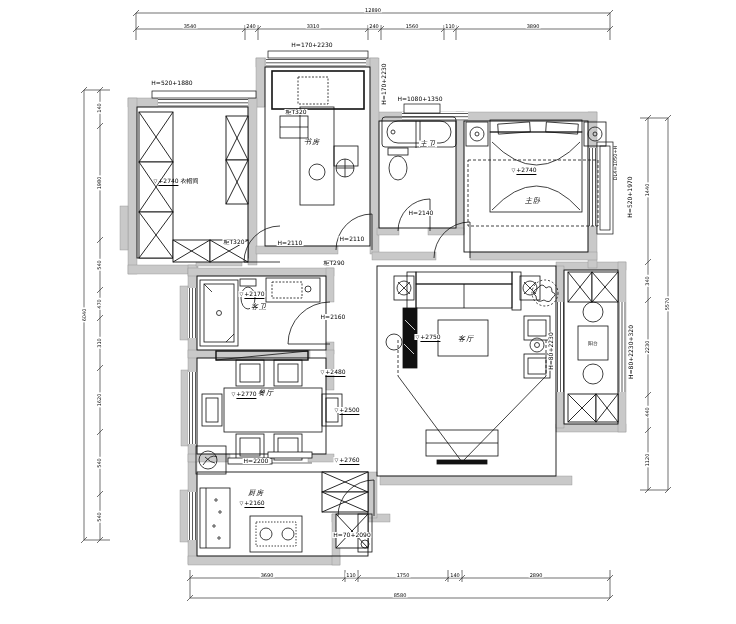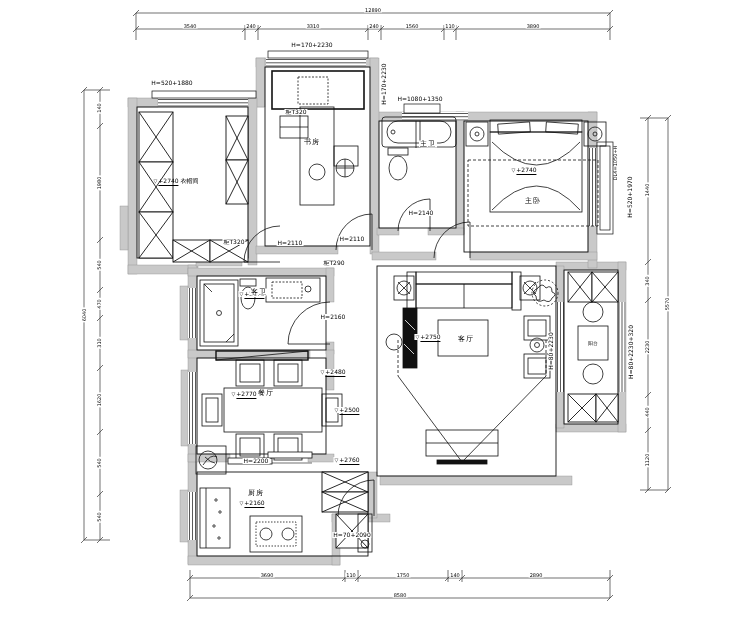--- a/index.html
+++ b/index.html
@@ -4,21 +4,21 @@
 <style>
   html,body{margin:0;padding:0;background:#fff;}
   .stage{position:relative;width:736px;height:624px;background:#fff;overflow:hidden;
          font-family:"DejaVu Sans",sans-serif;color:#000;}
   svg{position:absolute;left:0;top:0;}
   .lbl{position:absolute;transform:translate(-50%,-50%);font-size:6px;line-height:1;
        white-space:nowrap;color:#000;font-family:"DejaVu Sans",sans-serif;}
   .lbl.bg{background:#fff;padding:0 1px;}
   .lbl.rot{transform:translate(-50%,-50%) rotate(-90deg);}
   .lbl.s5{font-size:5px;}
-  .lbl.s7{font-size:7px;letter-spacing:1px;}
+  .lbl.s7{font-size:7px;letter-spacing:1px;font-style:italic;}
   .elev .num{border-bottom:0.5px solid #000;padding-bottom:0.5px;}
   .tri{font-size:5px;margin-right:1px;}
   .nm{margin-left:2px;}
 </style>
 </head>
 <body>
 
 <div class="stage">
 
 <svg width="736" height="624" viewBox="0 0 736 624">
@@ -374,21 +374,21 @@
 </svg>
 
 <div class="lbl elev" style="left:176px;top:181px"><span class="tri">▽</span><span class="num">+2740</span><span class="nm">衣帽间</span></div>
 <div class="lbl s7" style="left:312px;top:142px">书房</div>
 <div class="lbl s7 bg" style="left:428px;top:144px">主卫</div>
 <div class="lbl elev bg" style="left:524px;top:170px"><span class="tri">▽</span><span class="num">+2740</span></div>
 <div class="lbl s7 bg" style="left:533px;top:201px">主卧</div>
 <div class="lbl elev bg" style="left:428px;top:337px"><span class="tri">▽</span><span class="num">+2750</span></div>
 <div class="lbl s7 bg" style="left:466px;top:339px">客厅</div>
 <div class="lbl elev bg" style="left:252px;top:294px"><span class="tri">▽</span><span class="num">+2170</span></div>
-<div class="lbl s7 bg" style="left:259px;top:292px">客卫</div>
+<div class="lbl s7 bg" style="left:259px;top:307px">客卫</div>
 <div class="lbl elev bg" style="left:244px;top:394px"><span class="tri">▽</span><span class="num">+2770</span></div>
 <div class="lbl s7 bg" style="left:266px;top:393px">餐厅</div>
 <div class="lbl s7 bg" style="left:256px;top:493px">厨房</div>
 <div class="lbl elev bg" style="left:252px;top:503px"><span class="tri">▽</span><span class="num">+2160</span></div>
 <div class="lbl s5 bg" style="left:593px;top:343px">阳台</div>
 
 <div class="lbl elev bg" style="left:333px;top:372px"><span class="tri">▽</span><span class="num">+2480</span></div>
 <div class="lbl elev bg" style="left:347px;top:410px"><span class="tri">▽</span><span class="num">+2500</span></div>
 <div class="lbl elev bg" style="left:347px;top:460px"><span class="tri">▽</span><span class="num">+2760</span></div>
 

